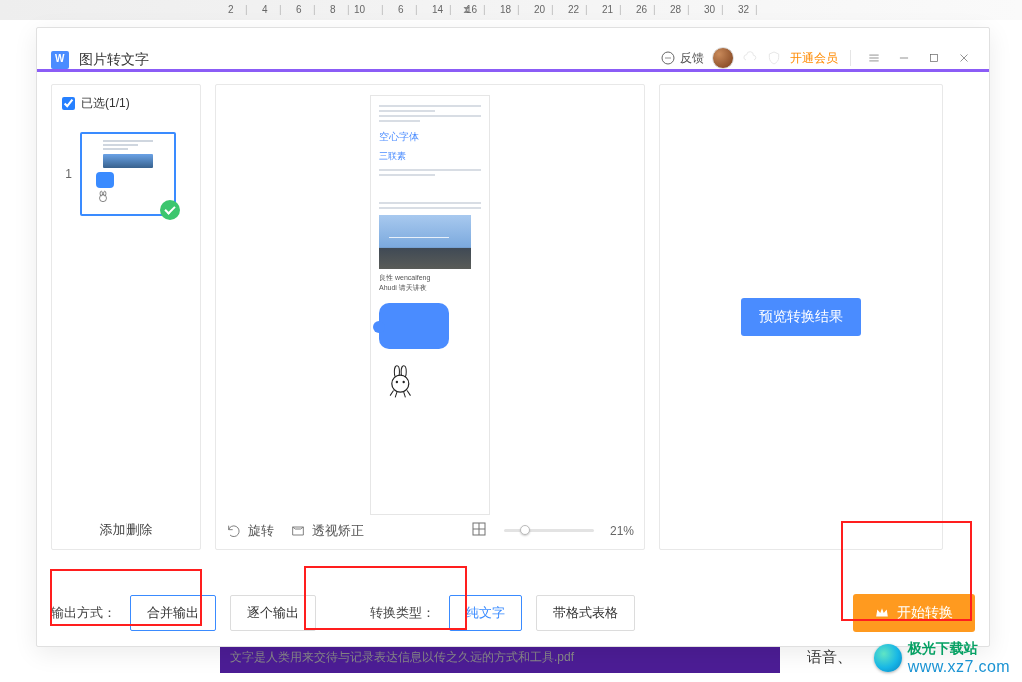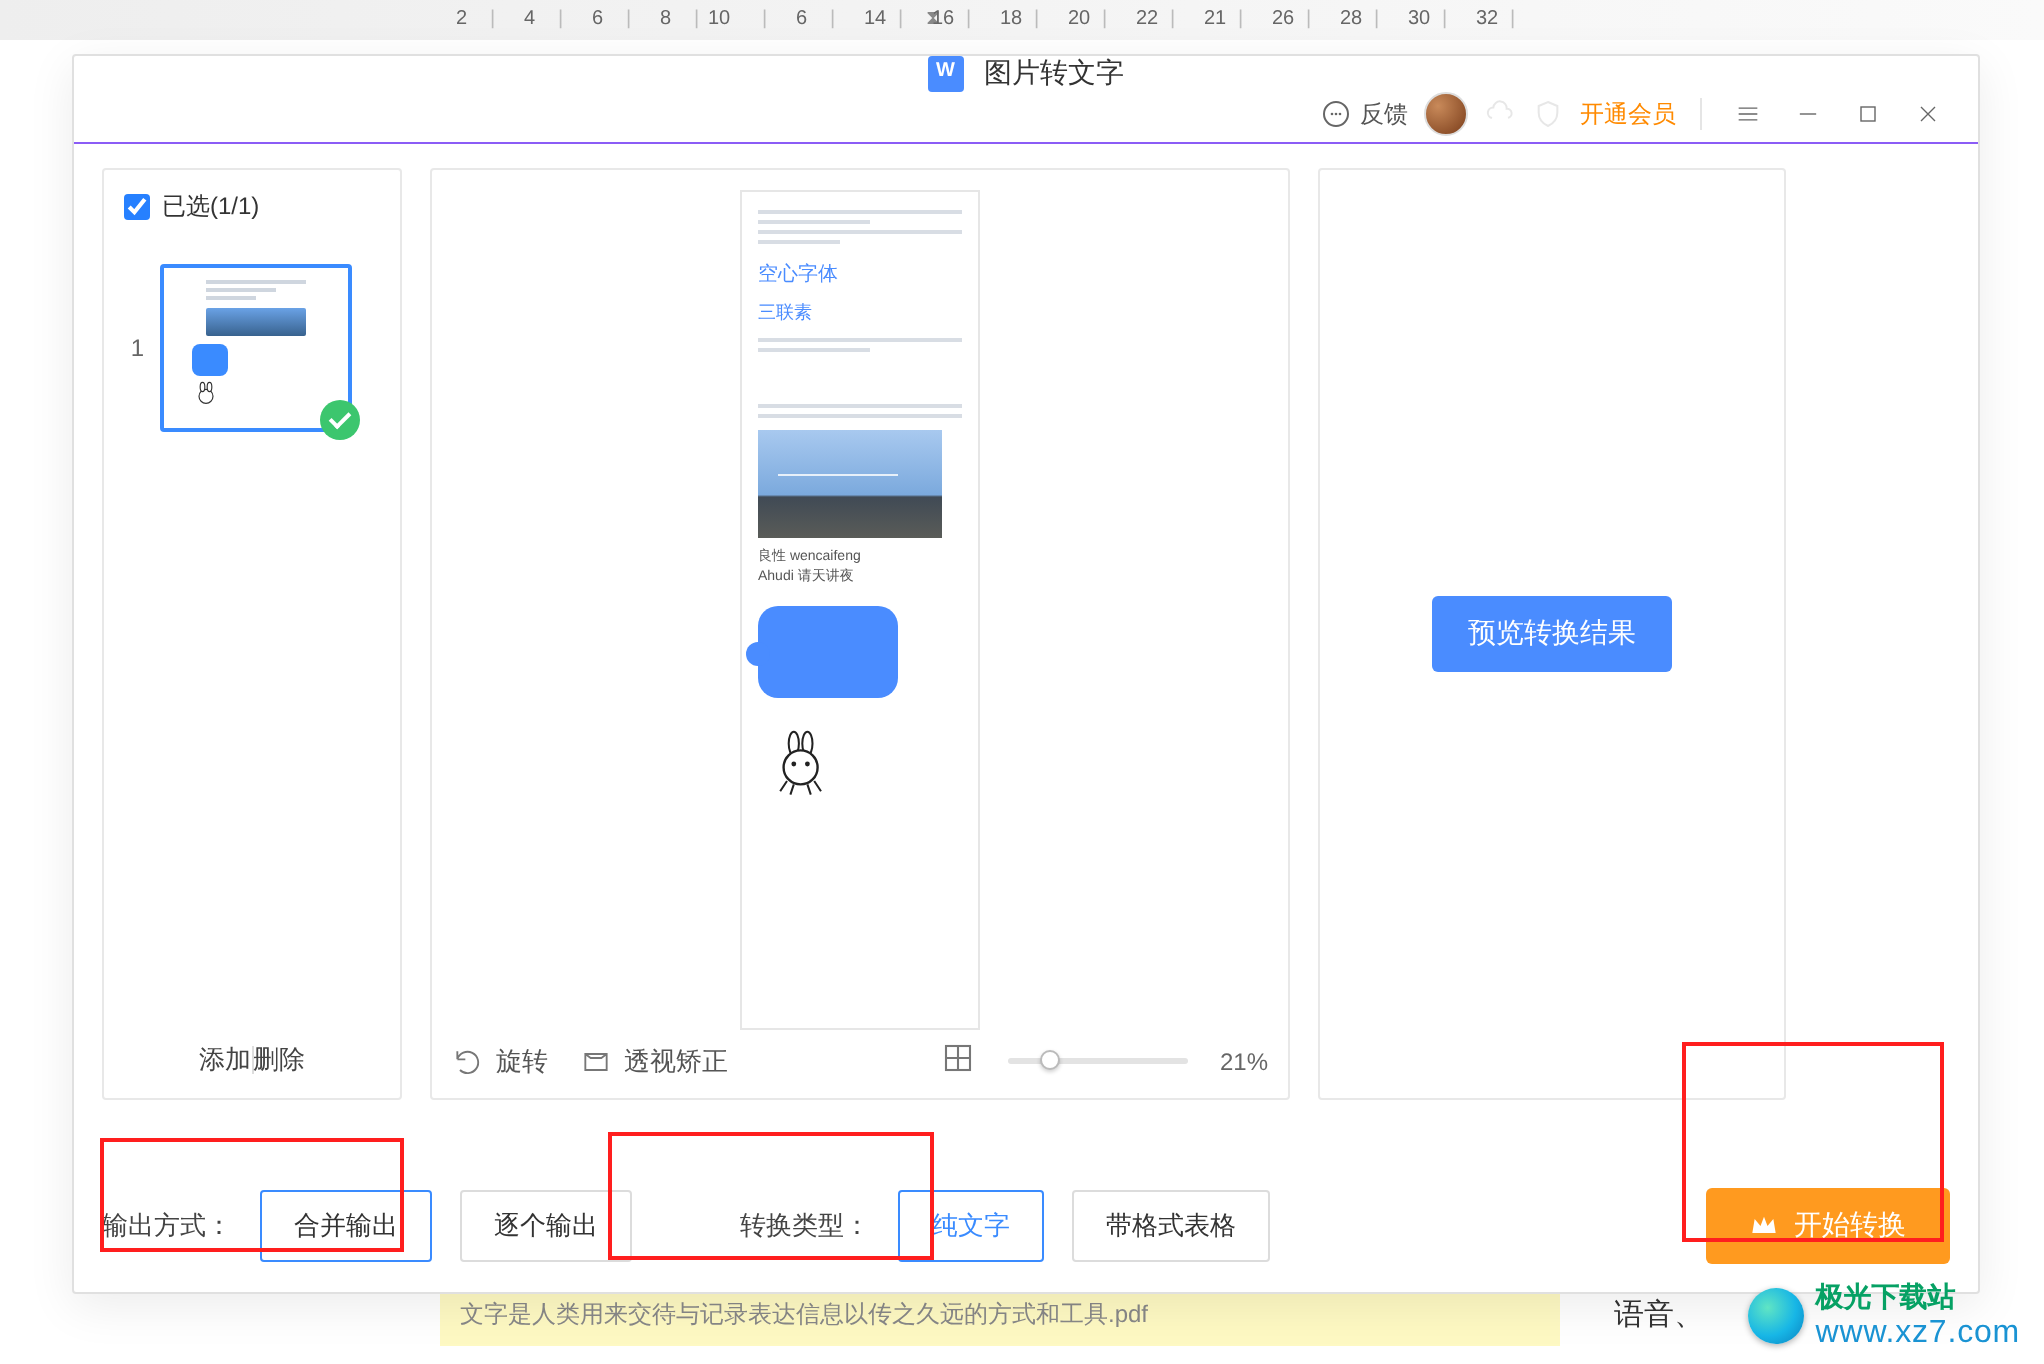--- a/index.html
+++ b/index.html
@@ -10,40 +10,40 @@
   .ruler .tick { position: absolute; top: 4px; font-size: 10px; color: #666; }
   .ruler .major { font-weight: 400; }
   .ruler-hourglass { position:absolute; left:253px; top:4px; font-size:10px; color:#888; }
 
   .dialog {
     position: absolute; left: 36px; top: 27px; width: 954px; height: 620px;
     background: #fff; border: 1px solid #e0e0e0; box-shadow: 0 6px 24px rgba(0,0,0,0.08);
     border-radius: 2px;
   }
 
-  .titlebar { display:flex; align-items:center; height:44px; padding: 0 14px; border-bottom:1px solid #8b5cf6;flex-direction:column;}
+  .titlebar { display:flex; align-items:flex-end; height:44px; padding: 0 14px; border-bottom:3px solid #8b5cf6;}
   .title-left { display:flex; align-items:center; gap:10px;}
   .app-icon { width:18px; height:18px; background:#4a8cff; border-radius:2px; position:relative; }
   .app-icon::after { content:"W"; color:#fff; font-size:10px; position:absolute; left:4px; top:2px; font-weight:bold;}
   .title-text { font-size:14px; color:#333; }
   .title-right { margin-left:auto; display:flex; align-items:center; gap:8px; }
   .feedback { display:flex; align-items:center; gap:4px; color:#555; font-size:12px; cursor:pointer;}
   .feedback svg { width:16px; height:16px; }
   .avatar { width:22px; height:22px; border-radius:50%; background: radial-gradient(circle at 30% 30%, #c98a5a, #7a3d1a); border:1px solid #ddd;}
   .light-ico { width:16px; height:16px; opacity:0.35; }
   .vip-link { color:#ff8a00; font-size:12px; text-decoration:none;}
   .sep { width:1px; height:16px; background:#e5e5e5; margin:0 4px;}
   .win-btn { width:22px; height:22px; display:flex; align-items:center; justify-content:center; color:#666; cursor:pointer;}
   .win-btn svg { width:14px; height:14px; stroke:#666; fill:none; stroke-width:1.2;}
 
   .body-row { display:flex; gap:14px; padding: 12px 14px 0 14px; }
   .panel { border:1px solid #e8e8e8; border-radius:2px; background:#fff; }
   .left-panel { width:150px; height:466px; padding:10px 10px 0 10px; position:relative;}
   .mid-panel { width:430px; height:466px; position:relative;}
-  .right-panel { width:234px; height:466px; display:flex; align-items:center; justify-content:center; }
+  .right-panel { width:284px; height:466px; display:flex; align-items:center; justify-content:center; }
 
   .sel-row { display:flex; align-items:center; gap:6px; font-size:12px; color:#333; }
   .sel-row input { width:13px; height:13px; accent-color:#2680ff;}
   .thumb-wrap { display:flex; align-items:center; gap:8px; margin-top:20px;}
   .thumb-idx { font-size:12px; color:#666; width:10px; text-align:right;}
   .thumb { width:96px; height:84px; border:2px solid #3a8bff; border-radius:2px; position:relative; background:#fff; padding:4px; }
   .thumb .mini-lines { width:60%; margin:2px auto 0; }
   .thumb .mini-line { height:2px; background:#cfd6df; margin:2px 0; }
   .thumb .mini-img { width:60%; height:14px; margin:4px auto; background:linear-gradient(#6aa2e6,#38628e); border-radius:1px;}
   .thumb .mini-blob { width:18px; height:16px; background:#3a8bff; border-radius:4px; margin-left:10px; margin-top:4px;}
@@ -84,21 +84,21 @@
   .opt.active-blue { border:1.6px solid #3a8bff; color:#333; }
   .opt.active-blue2 { border:1.6px solid #3a8bff; color:#3a8bff; }
   .start-btn { margin-left:auto; padding:10px 22px; background:#ff9a1f; color:#fff; font-size:14px; border:none; border-radius:3px; display:flex; align-items:center; gap:8px; cursor:pointer;}
   .start-btn .crown { width:14px; height:12px; display:inline-block;}
 
   .redbox { position:absolute; border:2.5px solid #ff1e1e; pointer-events:none; }
   .rb1 { left:50px; top:569px; width:152px; height:57px; }
   .rb2 { left:304px; top:566px; width:163px; height:64px; }
   .rb3 { left:841px; top:521px; width:131px; height:100px; }
 
-  .bg-strip { position:absolute; left:220px; top:643px; width:560px; height:30px; background:#fef9c3; color:#888; font-size:12px; padding:6px 10px; overflow:hidden; white-space:nowrap; }
+  .bg-strip { position:absolute; left:220px; top:643px; width:560px; height:30px; background:#4c1d95; color:#888; font-size:12px; padding:6px 10px; overflow:hidden; white-space:nowrap; }
   .bg-right { position:absolute; right:170px; top:648px; font-size:15px; color:#333; }
   .watermark { position:absolute; right:12px; bottom:6px; display:flex; align-items:center; gap:6px; }
   .wm-logo { width:28px; height:28px; border-radius:50%; background:radial-gradient(circle at 35% 35%, #60e5c4, #17b6e6 55%, #0a7fbe); box-shadow:0 1px 3px rgba(0,0,0,0.3);}
   .wm-txt1 { font-size:14px; color:#06a164; font-weight:bold;}
   .wm-txt2 { font-size:16px; color:#1a93d3; letter-spacing:0.4px;}
 </style>
 </head>
 <body>
 
 <div class="ruler">

